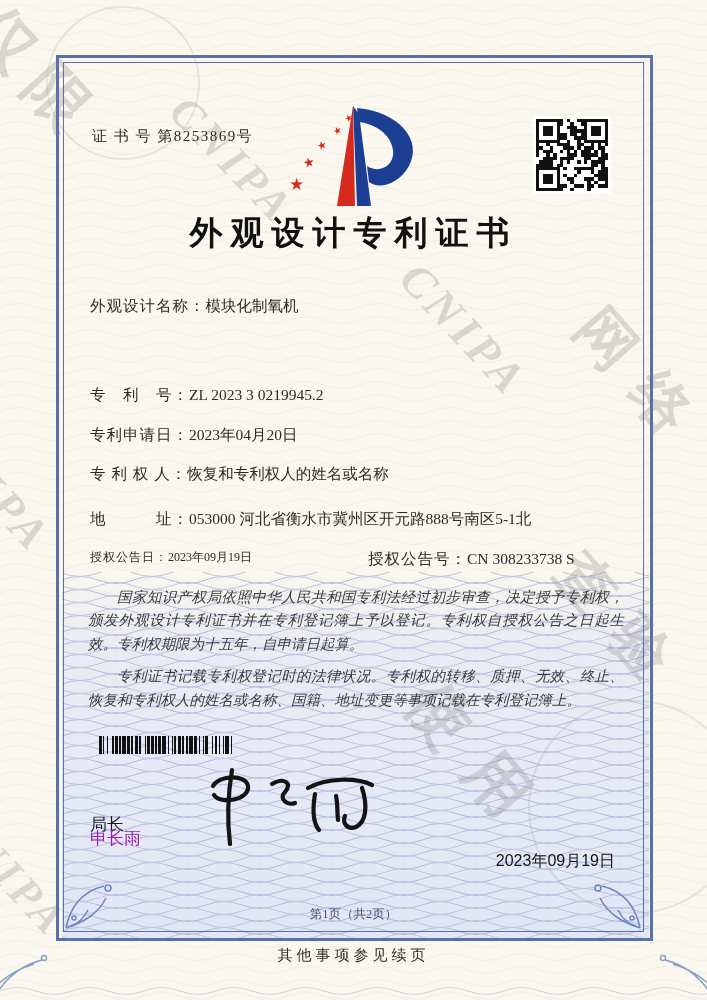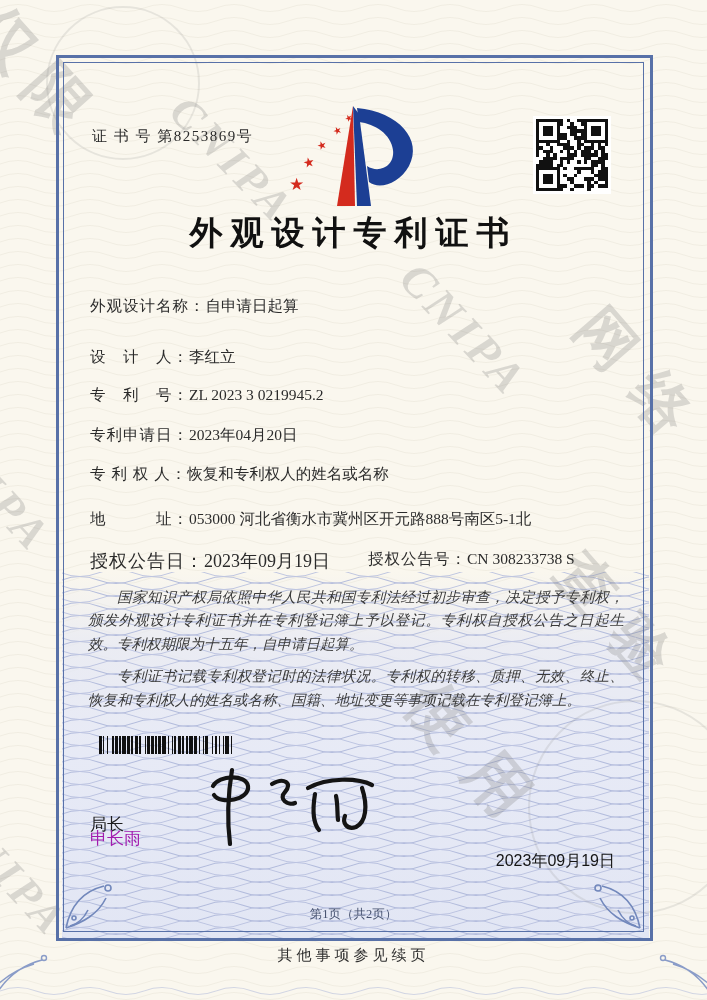--- a/index.html
+++ b/index.html
@@ -32,21 +32,21 @@
   .content{position:absolute; inset:0; z-index:4;}
   .cert-no{position:absolute; left:92px; top:127px; font-size:15px; letter-spacing:1.5px;}
   .emblem{position:absolute; left:281px; top:104px; width:148px; height:104px;}
   .emblem .star{position:absolute; color:#d42b1e; line-height:1;}
   .qr{position:absolute; left:533px; top:116px; width:78px; height:78px; background:#fff;
       padding:3px; box-sizing:border-box;}
   .title{position:absolute; left:0; width:707px; top:211px; text-align:center;
       font-size:33px; font-weight:bold; letter-spacing:8px; color:#111;}
   .field{position:absolute; left:90px; font-size:15.5px; white-space:nowrap;}
   .flabel{letter-spacing:1px;}
-  .grant-left{position:absolute; left:90px; top:549px; font-size:18px;}
+  .grant-left{position:absolute; left:90px; top:549px; font-size:12px;}
   .grant-right{position:absolute; left:368px; top:549px; font-size:15.5px;}
   .body-block{position:absolute; left:88px; top:586px; width:536px;}
   .body-block p{margin:0 0 9px 0; font-size:14.5px; line-height:1.62; text-indent:2em;
       text-align:justify; font-style:italic; color:#3a3a3a;}
   .barcode{position:absolute; left:99px; top:736px; height:18px; display:flex; align-items:stretch;}
   .barcode div{background:#111;}
   .director-title{position:absolute; left:90px; top:795px; font-size:17px;
       font-family:"Liberation Sans",sans-serif; color:#1c1c1c;margin-top:18px;}
   .director-name{position:absolute; left:90px; top:827px; font-size:17px;
       font-family:"Liberation Sans",sans-serif; color:#a21caf;}
@@ -316,24 +316,21 @@
           <rect x="20" y="19" width="1" height="1" fill="#111"></rect>
           <rect x="7" y="20" width="1" height="1" fill="#111"></rect>
           <rect x="10" y="20" width="1" height="1" fill="#111"></rect>
           <rect x="15" y="20" width="1" height="1" fill="#111"></rect>
         </svg>
     </div>
 
     <div class="title">外观设计专利证书</div>
 
     <div class="field" style="top:296px;">
-      <span class="flabel">外观设计名称：</span><span class="fvalue">自申请日起算</span>
-    </div>
-    <div class="field" style="top:347px;">
-      <span class="flabel">设　计　人：</span><span class="fvalue">李红立</span>
+      <span class="flabel">外观设计名称：</span><span class="fvalue">模块化制氧机</span>
     </div>
     <div class="field" style="top:385px;">
       <span class="flabel">专　利　号：</span><span class="fvalue">ZL 2023 3 0219945.2</span>
     </div>
     <div class="field" style="top:425px;">
       <span class="flabel">专利申请日：</span><span class="fvalue">2023年04月20日</span>
     </div>
     <div class="field" style="top:464px;">
       <span class="flabel">专 利 权 人：</span><span class="fvalue">恢复和专利权人的姓名或名称</span>
     </div>

